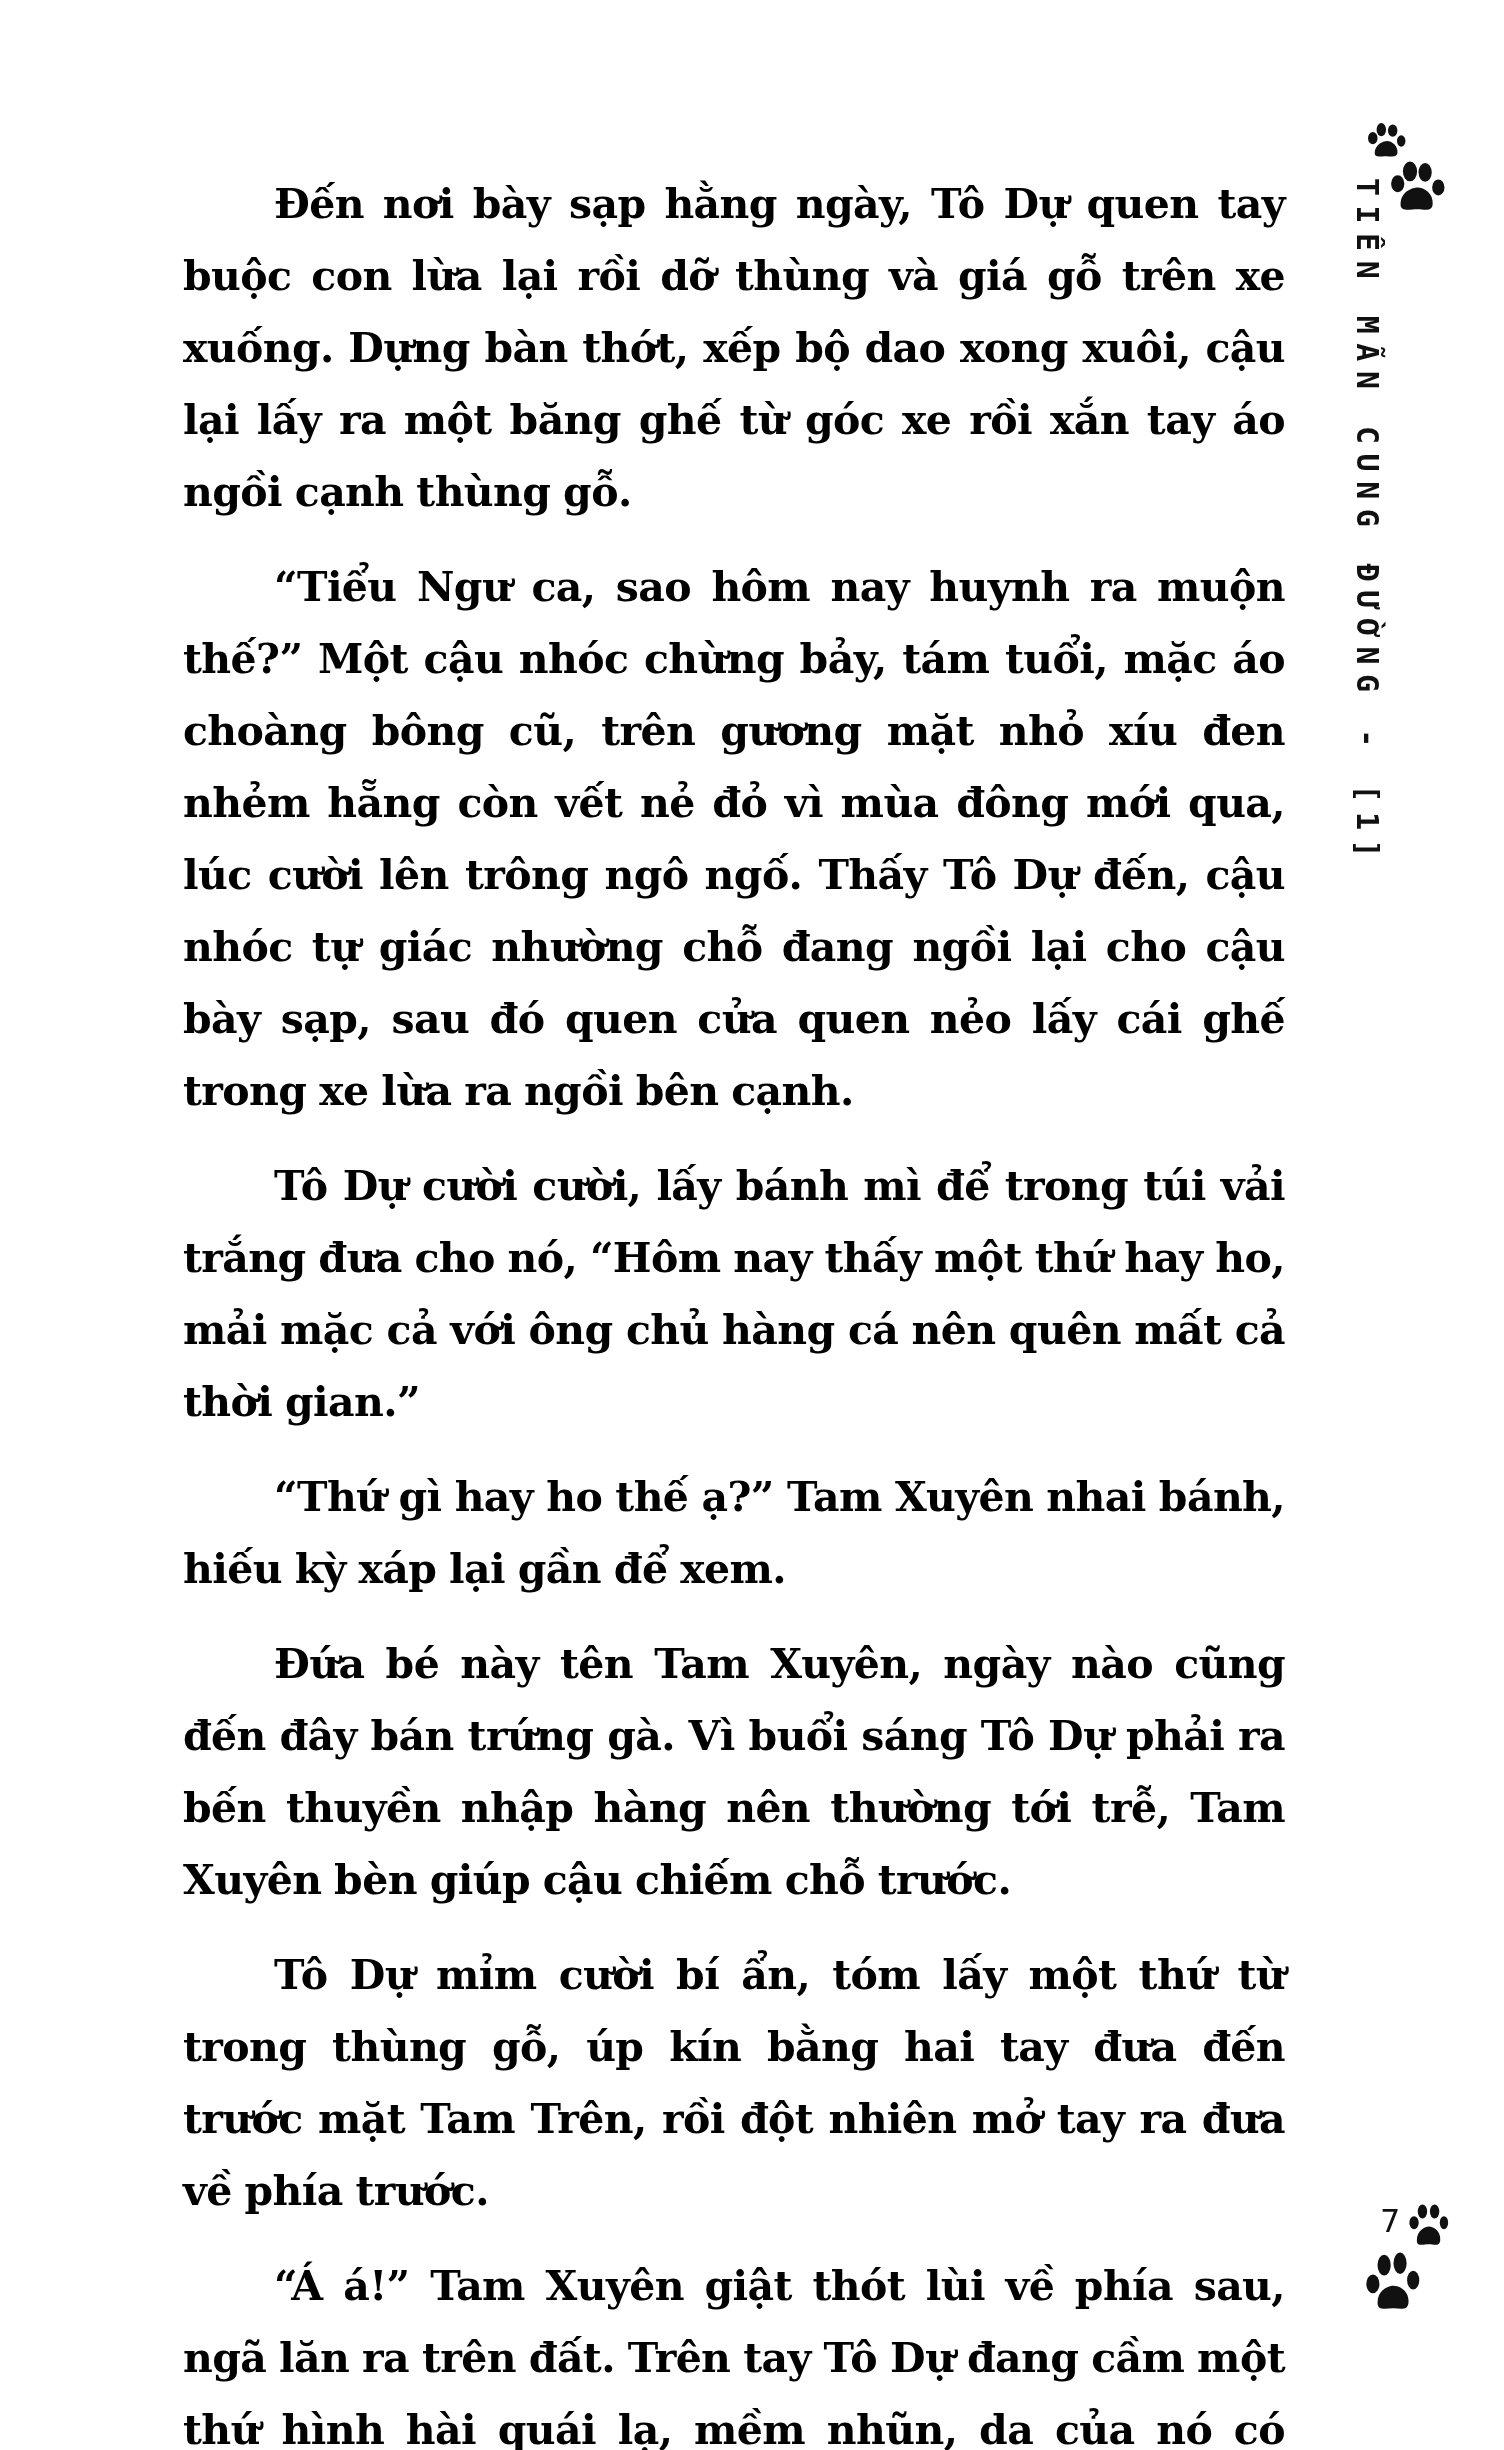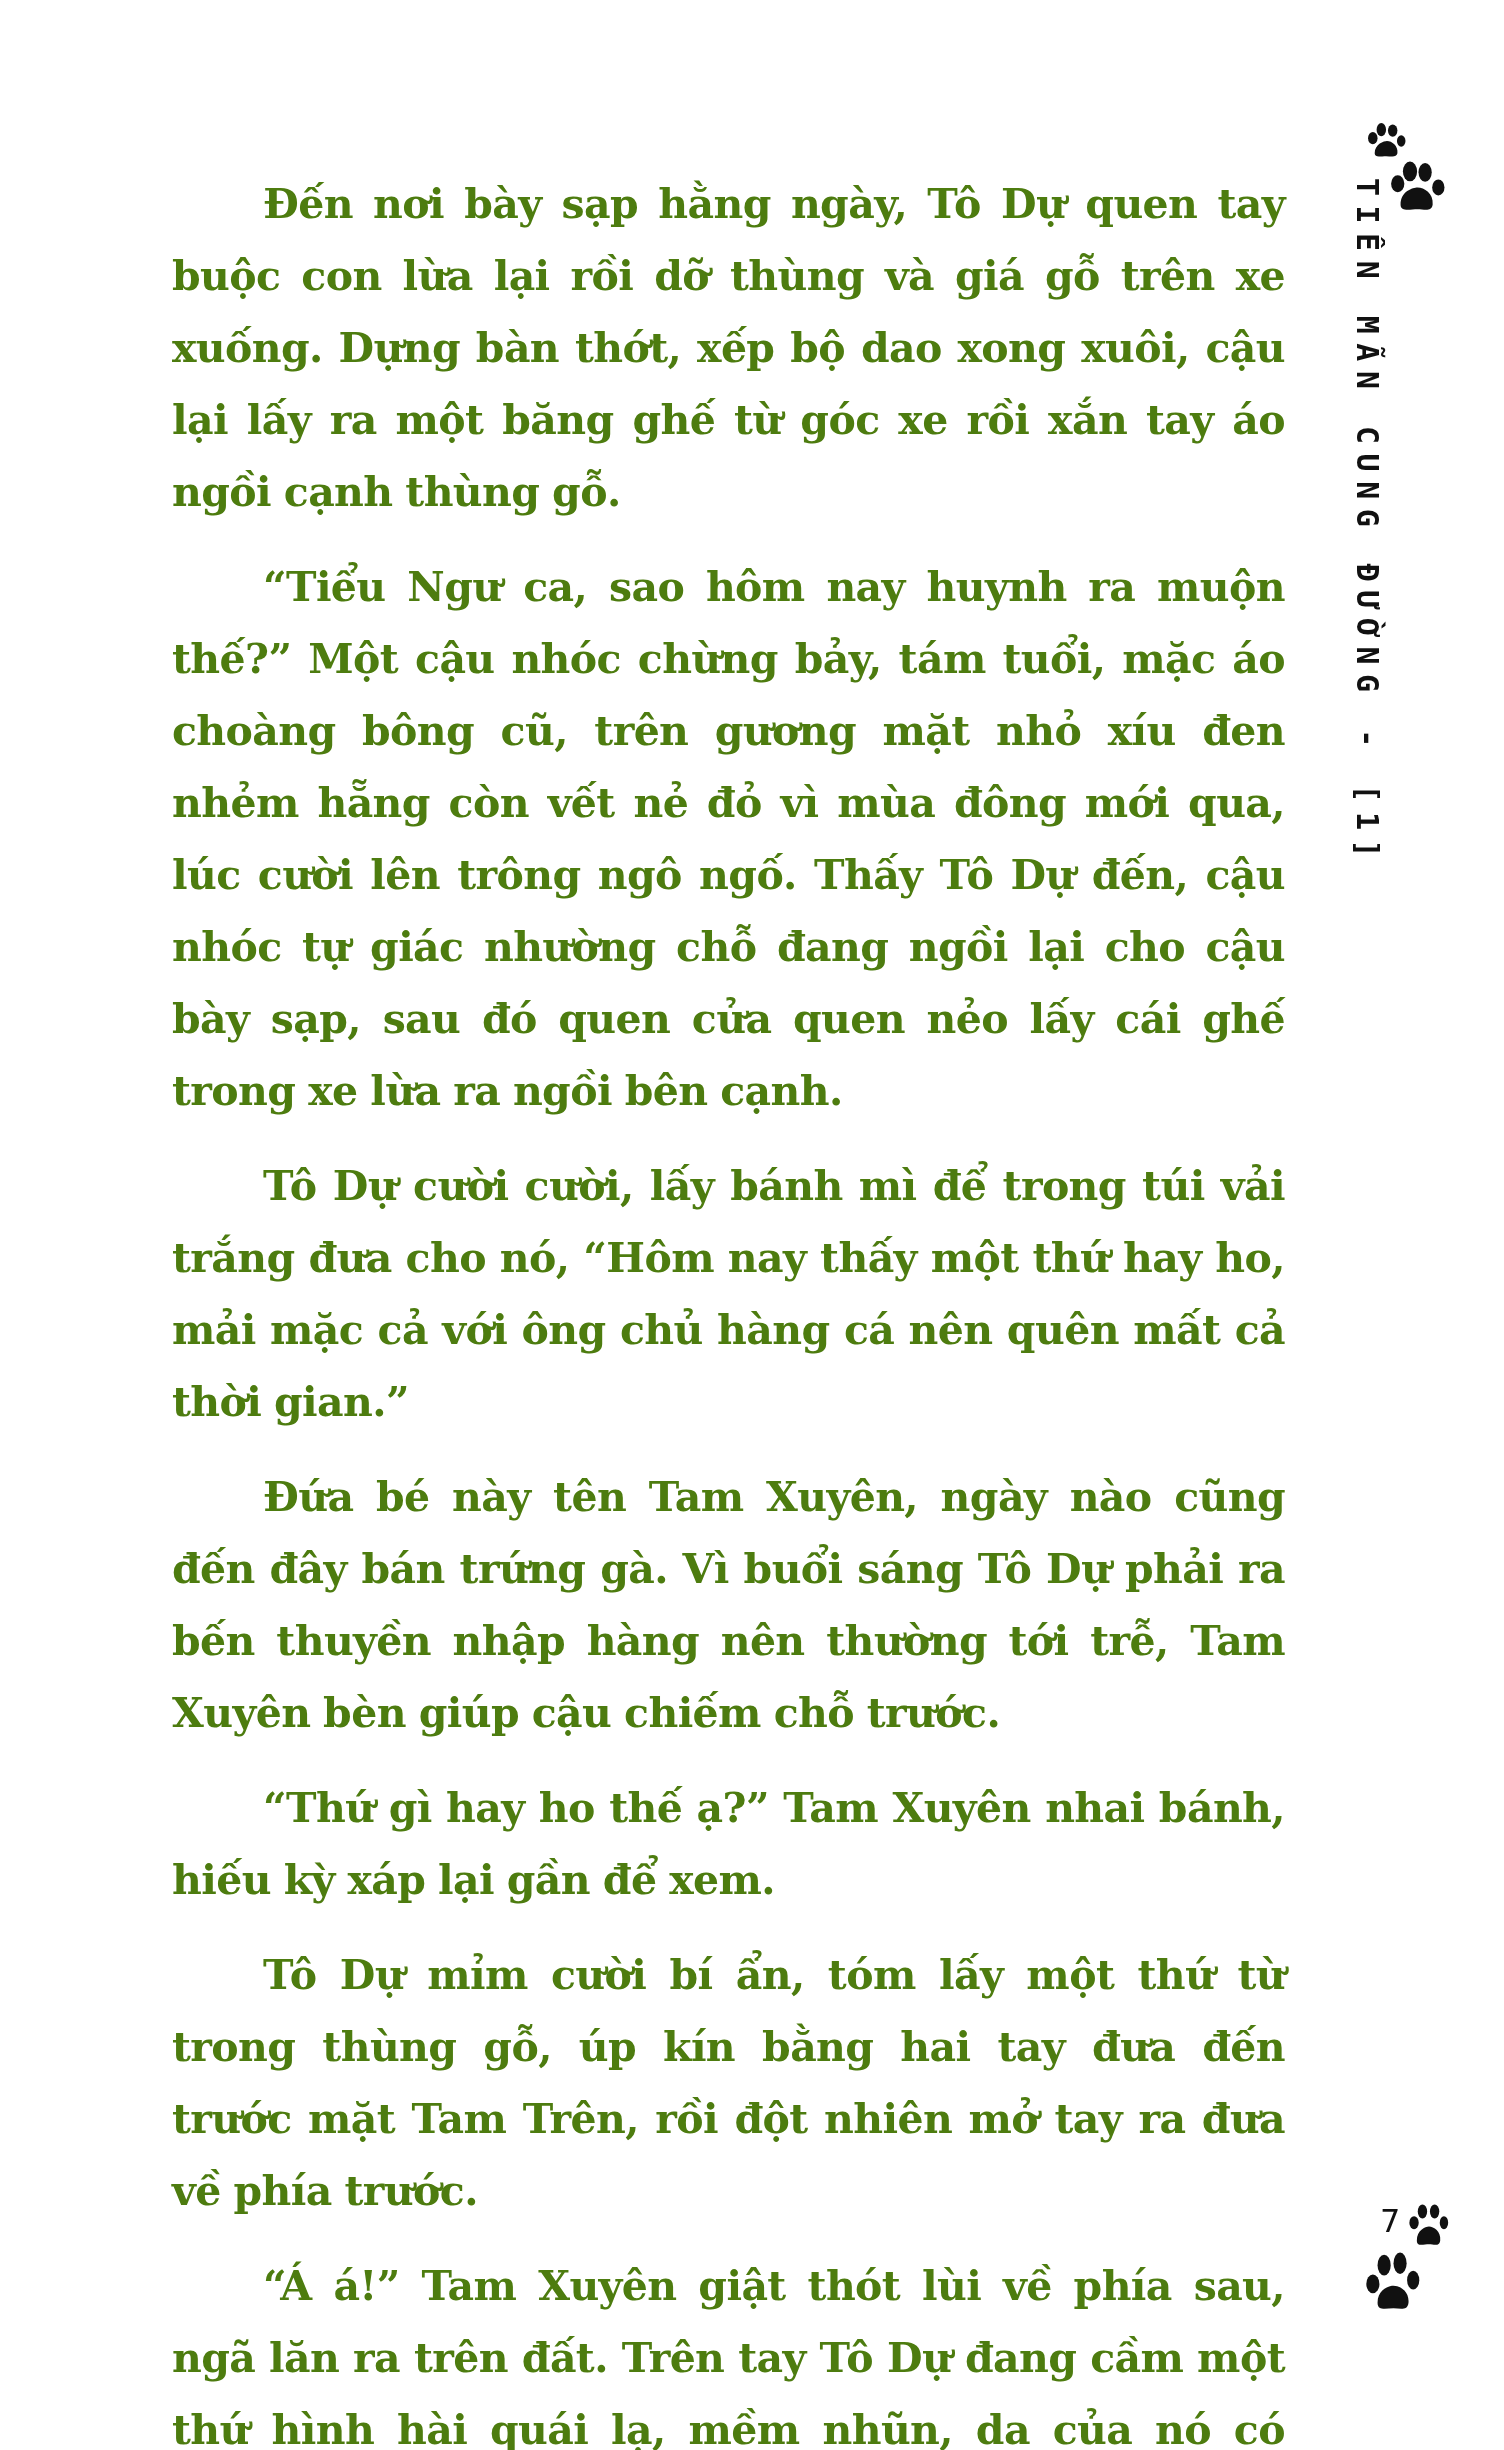--- a/index.html
+++ b/index.html
@@ -22,29 +22,29 @@
     height: 2450px;
     background: #ffffff;
   }
   .body-text {
     position: absolute;
     left: 168px;
     top: 168px;
     width: 1117px;
   }
   .para {
-    margin: 0 0 23px 4px;
+    margin: 0 0 23px 15px;
     font-size: 41px;
     line-height: 72px;
     text-align: justify;
     text-indent: 91px;
     letter-spacing: -0.6px;
     word-spacing: -0.9px;
     font-weight: bold;
-    color: #4d7c0f;
+    color: #000000;
   }
   
   .running-header {
     position: absolute;
     left: 1346px;
     top: 178px;
     width: 42px;
     height: 851px;
     writing-mode: vertical-rl;
     text-orientation: mixed;
@@ -93,22 +93,22 @@
       <path d="M11 46 C11 32 24 28 29 28 C36 28 46 34 45 46 C44 54 36 51 29 51 C21 51 11 54 11 46 Z" fill="#111"></path>
     </svg>
   </div>
 
   <div class="running-header">TIÊN MÃN CUNG ĐƯỜNG - [1]</div>
 
   <div class="body-text">
     <p class="para">Đến nơi bày sạp hằng ngày, Tô Dự quen tay buộc con lừa lại rồi dỡ thùng và giá gỗ trên xe xuống. Dựng bàn thớt, xếp bộ dao xong xuôi, cậu lại lấy ra một băng ghế từ góc xe rồi xắn tay áo ngồi cạnh thùng gỗ.</p>
     <p class="para">“Tiểu Ngư ca, sao hôm nay huynh ra muộn thế?” Một cậu nhóc chừng bảy, tám tuổi, mặc áo choàng bông cũ, trên gương mặt nhỏ xíu đen nhẻm hẵng còn vết nẻ đỏ vì mùa đông mới qua, lúc cười lên trông ngô ngố. Thấy Tô Dự đến, cậu nhóc tự giác nhường chỗ đang ngồi lại cho cậu bày sạp, sau đó quen cửa quen nẻo lấy cái ghế trong xe lừa ra ngồi bên cạnh.</p>
     <p class="para">Tô Dự cười cười, lấy bánh mì để trong túi vải trắng đưa cho nó, “Hôm nay thấy một thứ hay ho, mải mặc cả với ông chủ hàng cá nên quên mất cả thời gian.”</p>
+    <p class="para">“Thứ gì hay ho thế ạ?” Tam Xuyên nhai bánh, hiếu kỳ xáp lại gần để xem.</p>
     <p class="para">Đứa bé này tên Tam Xuyên, ngày nào cũng đến đây bán trứng gà. Vì buổi sáng Tô Dự phải ra bến thuyền nhập hàng nên thường tới trễ, Tam Xuyên bèn giúp cậu chiếm chỗ trước.</p>
-    <p class="para">“Thứ gì hay ho thế ạ?” Tam Xuyên nhai bánh, hiếu kỳ xáp lại gần để xem.</p>
     <p class="para">Tô Dự mỉm cười bí ẩn, tóm lấy một thứ từ trong thùng gỗ, úp kín bằng hai tay đưa đến trước mặt Tam Trên, rồi đột nhiên mở tay ra đưa về phía trước.</p>
     <p class="para">“Á á!” Tam Xuyên giật thót lùi về phía sau, ngã lăn ra trên đất. Trên tay Tô Dự đang cầm một thứ hình hài quái lạ, mềm nhũn, da của nó có màu hồng kỳ dị, trông rất đáng sợ.</p>
   </div>
 
   <div class="page-number">7</div>
   <div class="paw" style="left:1408px; top:2204px;">
     <svg width="42" height="43" viewBox="0 0 44 46">
       <ellipse cx="6" cy="20" rx="5" ry="7" fill="#111"></ellipse>
       <ellipse cx="15" cy="8" rx="5" ry="7.5" fill="#111"></ellipse>
       <ellipse cx="28" cy="8" rx="5" ry="7.5" fill="#111"></ellipse>

